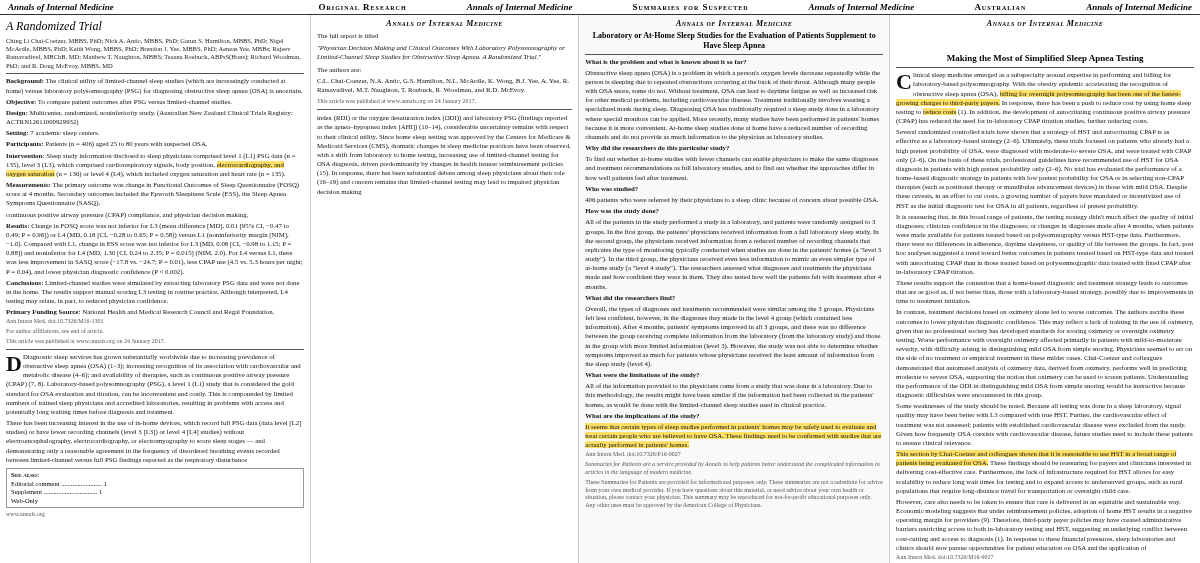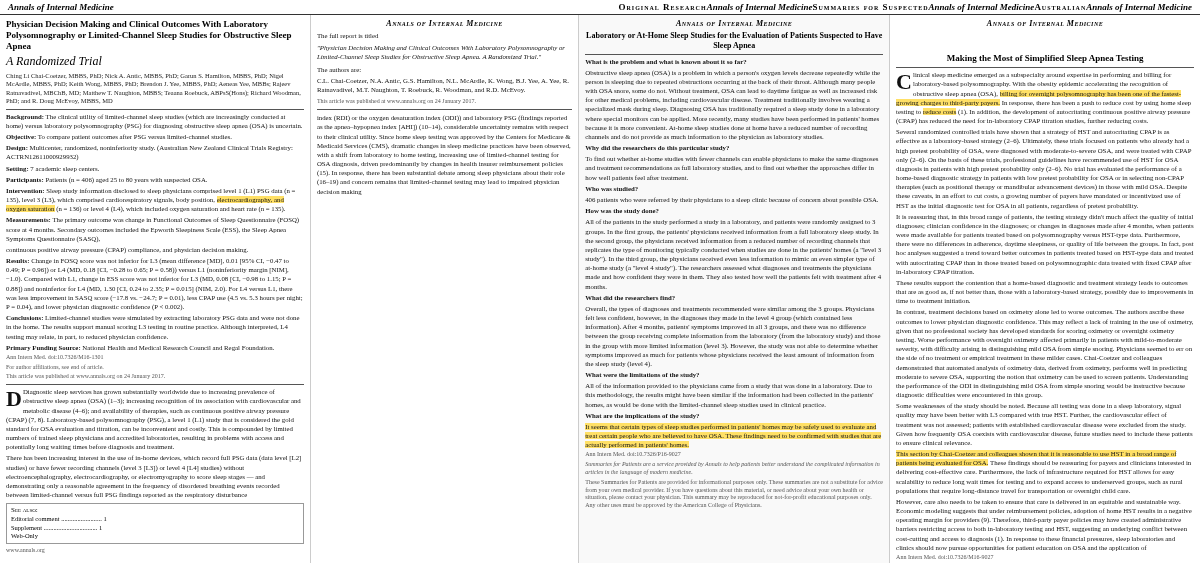--- a/index.html
+++ b/index.html
@@ -32,20 +32,21 @@
     }
     .section-label {
       font-size: 9px;
       font-variant: small-caps;
       letter-spacing: 1px;
       color: #000;
       font-weight: bold;
     }
     .header-right {
       display: flex;
+      gap: 60px;
     }
 
     
     .main-content {
       display: flex;
       flex: 1;
       overflow: hidden;
     }
 
     
@@ -97,21 +98,21 @@
       margin: 2px 0;
     }
 
     .see-also-box {
       border: 1px solid #999;
       padding: 2px 4px;
       margin-top: 4px;
       font-size: 6.5px;
     }
     .see-also-title {
-      font-weight: normal;
+      font-weight: bold;
       font-variant: small-caps;
       font-size: 7px;
     }
 
     .doi-line {
       font-size: 6px;
       color: #555;
       margin-top: 2px;
     }
 
@@ -151,21 +152,20 @@
     <span class="section-label">Summaries for Suspected</span>
     <span class="journal-title">Annals of Internal Medicine</span>
     <span class="section-label">Australian</span>
     <span class="journal-title">Annals of Internal Medicine</span>
   </div>
 </div>
 
 <div class="main-content">
 
   <div class="column" style="flex:1.05;">
-    <div class="col-title">Physician Decision Making and Clinical Outcomes With Laboratory Polysomnography or Limited-Channel Sleep Studies for Obstructive Sleep Apnea</div>
     <div class="col-subtitle">A Randomized Trial</div>
     <div class="col-authors">Ching Li Chai-Coetzer, MBBS, PhD; Nick A. Antic, MBBS, PhD; Garun S. Hamilton, MBBS, PhD; Nigel McArdle, MBBS, PhD; Keith Wong, MBBS, PhD; Brendon J. Yee, MBBS, PhD; Aeneas Yee, MBBs; Rajeev Ratnavadivel, MBChB, MD; Matthew T. Naughton, MBBS; Teaana Roebuck, ABPsS(Hons); Richard Woodman, PhD; and R. Doug McEvoy, MBBS, MD</div>
     <hr class="divider-line">
     <div class="col-body">
       <p><strong>Background:</strong> <span>The clinical utility of limited-channel sleep studies (which are increasingly conducted at home) versus laboratory polysomnography (PSG) for diagnosing obstructive sleep apnea (OSA) is uncertain.</span></p>
       <p><strong>Objective:</strong> <span>To compare patient outcomes after PSG versus limited-channel studies.</span></p>
       <p><strong>Design:</strong> <span>Multicenter, randomized, noninferiority study. (Australian New Zealand Clinical Trials Registry: ACTRN12611000929932)</span></p>
       <p><strong>Setting:</strong> <span>7 academic sleep centers.</span></p>
       <p><strong>Participants:</strong> <span>Patients (n = 406) aged 25 to 80 years with suspected OSA.</span></p>
       <p><strong>Intervention:</strong> <span>Sleep study information disclosed to sleep physicians comprised level 1 (L1) PSG data (n = 135), level 3 (L3), which comprised cardiorespiratory signals, body position, <span class="highlight-yellow">electrocardiography, and oxygen saturation</span> (n = 136) or level 4 (L4), which included oxygen saturation and heart rate (n = 135).</span></p>
@@ -210,21 +210,21 @@
       <p>index (RDI) or the oxygen desaturation index (ODI)) and laboratory PSG (findings reported as the apnea–hypopnea index [AHI]) (10–14), considerable uncertainty remains with respect to their clinical utility.
 
 Since home sleep testing was approved by the Centers for Medicare &amp; Medicaid Services (CMS), dramatic changes in sleep medicine practices have been observed, with a shift from laboratory to home testing, increasing use of limited-channel testing for OSA diagnosis, driven predominantly by changes in health insurer reimbursement policies (15). In response, there has been substantial debate among sleep physicians about their role (16–19) and concern remains that limited-channel testing may lead to impaired physician decision making</p>
     </div>
   </div>
 
   <div class="column" style="flex:1.05; background:#f9f9f9;">
     <div class="col-inner-header">
       <span style="font-style:italic; font-weight:bold;">Annals of Internal Medicine</span>
     </div>
-    <div class="col-title" style="font-size:8px; text-align:center;">Laboratory or At-Home Sleep Studies for the Evaluation of Patients Suspected to Have Sleep Apnea</div>
+    <div class="col-title" style="font-size:8px; text-align:center;">Laboratory or At-Home Sleep Studies for the Evaluation of Patients Supplement to Have Sleep Apnea</div>
     <hr class="divider-line">
     <div class="col-body">
       <p><strong>What is the problem and what is known about it so far?</strong></p>
       <p>Obstructive sleep apnea (OSA) is a problem in which a person's oxygen levels decrease repeatedly while the person is sleeping due to repeated obstructions occurring at the back of their throat. Although many people with OSA snore, some do not. Without treatment, OSA can lead to daytime fatigue as well as increased risk for other medical problems, including cardiovascular disease. Treatment traditionally involves wearing a specialized mask during sleep. Diagnosing OSA has traditionally required a sleep study done in a laboratory where special monitors can be applied. More recently, many studies have been performed in patients' homes because it is more convenient. At-home sleep studies done at home have a reduced number of recording channels and do not provide as much information to the physician as laboratory studies.</p>
       <p><strong>Why did the researchers do this particular study?</strong></p>
       <p>To find out whether at-home studies with fewer channels can enable physicians to make the same diagnoses and treatment recommendations as full laboratory studies, and to find out whether the approaches differ in how well patients feel after treatment.</p>
       <p><strong>Who was studied?</strong></p>
       <p>406 patients who were referred by their physicians to a sleep clinic because of concern about possible OSA.</p>
       <p><strong>How was the study done?</strong></p>
       <p>All of the patients in the study performed a study in a laboratory, and patients were randomly assigned to 3 groups. In the first group, the patients' physicians received information from a full laboratory sleep study. In the second group, the physicians received information from a reduced number of recording channels that replicates the type of monitoring typically conducted when studies are done in the patients' homes (a "level 3 study"). In the third group, the physicians received even less information to mimic an even simpler type of at-home study (a "level 4 study"). The researchers assessed what diagnoses and treatments the physicians made and how confident they were in them. They also tested how well the patients felt with treatment after 4 months.</p>

